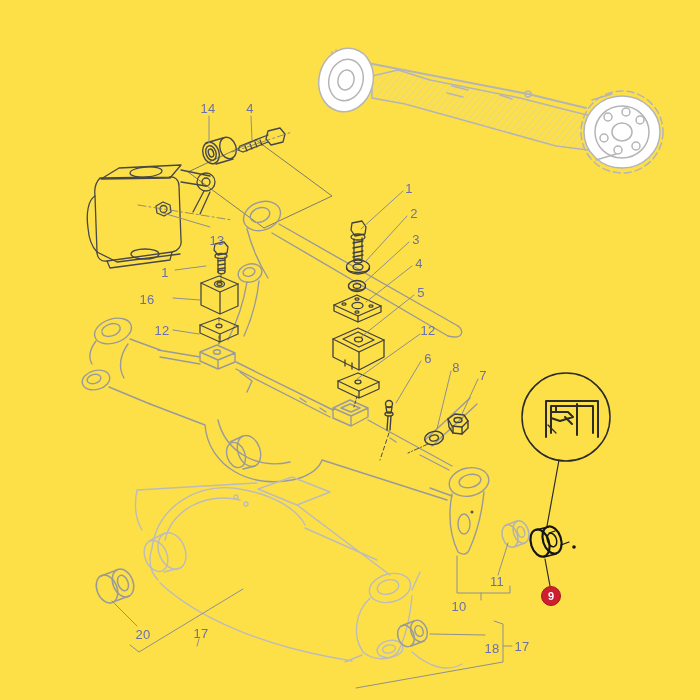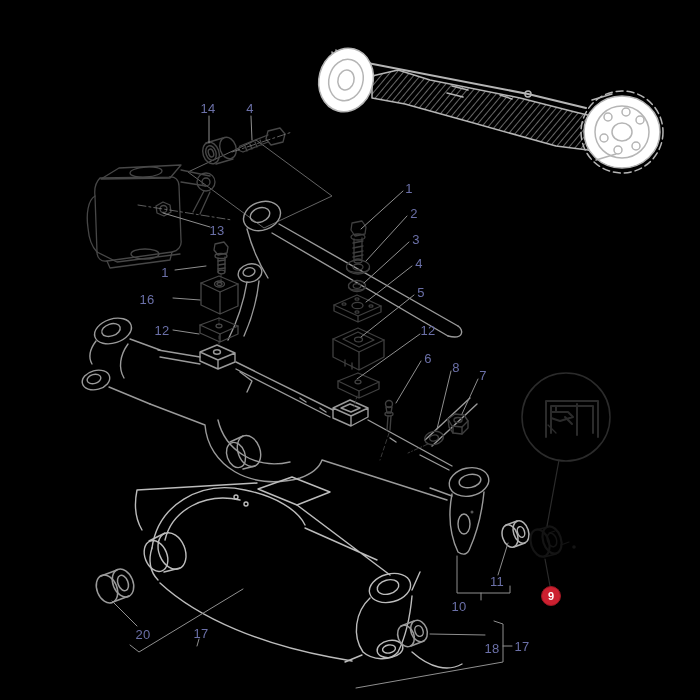--- a/index.html
+++ b/index.html
@@ -1,17 +1,17 @@
 <!DOCTYPE html>
 <html><head>
 <meta charset="utf-8">
 <style>
   html,body{margin:0;padding:0;background:#ffffff;}
   .stage{
-    position:relative;width:700px;height:700px;background:#000000;
+    position:relative;width:700px;height:700px;background:#fde047;
     overflow:hidden;font-family:"Liberation Sans",sans-serif;
   }
   .stage svg{position:absolute;left:0;top:0;}
   .lbl{
     position:absolute;transform:translate(-50%,-50%);
     font-size:13px;line-height:1;color:#6b70a8;letter-spacing:.3px;white-space:nowrap;
   }
   .badge{
     position:absolute;width:18px;height:18px;border-radius:50%;
     background:#cc2030;border:1px solid #9d1722;color:#ffffff;
@@ -308,21 +308,21 @@
 
     <g fill="none" stroke="#8f8f8f" stroke-width="1" stroke-linejoin="round" stroke-linecap="round">
       <path d="M457,556 L457,593 L510,593 L510,586 M481,593 L481,600"></path>
       <path d="M494,621 L503,624 L503,662 L356,688 M503,646 L512,646"></path>
       <path d="M243,589 L139,652 L130,645 M199,639 L197,646"></path>
     </g>
   </svg>
 
   <div class="lbl" style="left:208px;top:108px">14</div>
   <div class="lbl" style="left:250px;top:108px">4</div>
-  <div class="lbl" style="left:217px;top:230px">13</div>
+  <div class="lbl" style="left:217px;top:240px">13</div>
   <div class="lbl" style="left:165px;top:272px">1</div>
   <div class="lbl" style="left:147px;top:299px">16</div>
   <div class="lbl" style="left:162px;top:330px">12</div>
   <div class="lbl" style="left:409px;top:188px">1</div>
   <div class="lbl" style="left:414px;top:213px">2</div>
   <div class="lbl" style="left:416px;top:239px">3</div>
   <div class="lbl" style="left:419px;top:263px">4</div>
   <div class="lbl" style="left:421px;top:292px">5</div>
   <div class="lbl" style="left:428px;top:330px">12</div>
   <div class="lbl" style="left:428px;top:358px">6</div>

